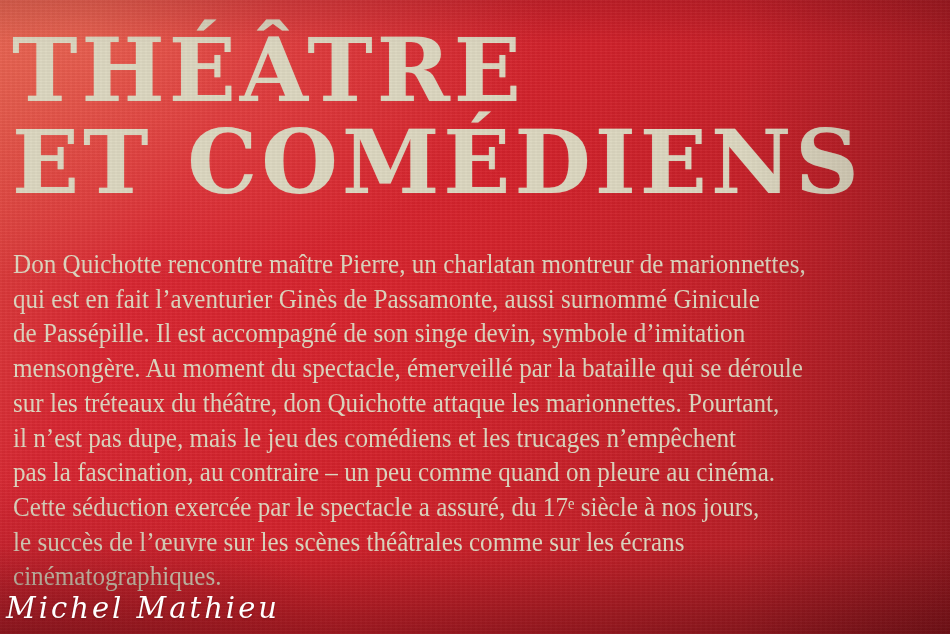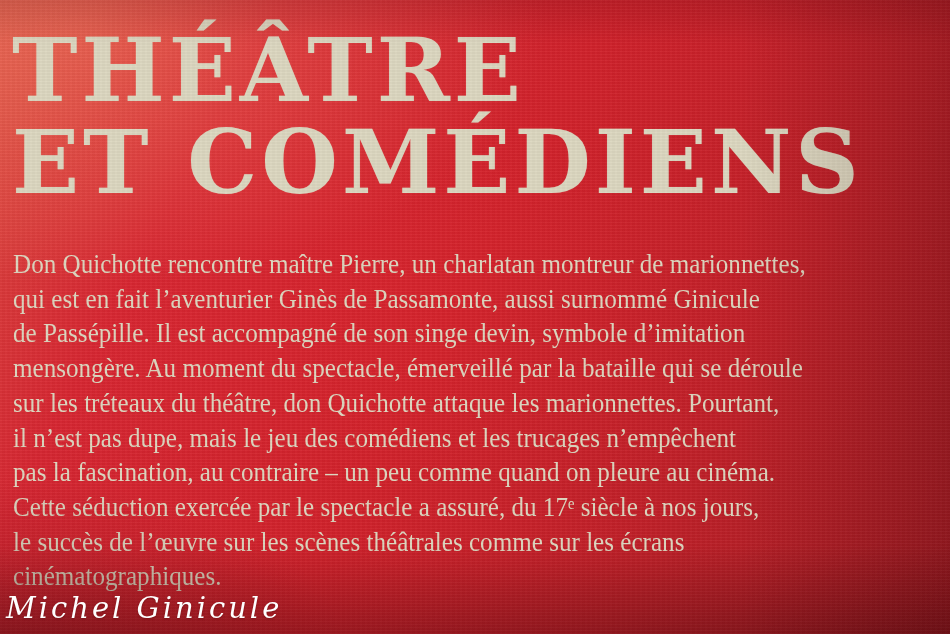--- a/index.html
+++ b/index.html
@@ -104,15 +104,15 @@
     <div class="b-line">de Passépille. Il est accompagné de son singe devin, symbole d’imitation</div>
     <div class="b-line">mensongère. Au moment du spectacle, émerveillé par la bataille qui se déroule</div>
     <div class="b-line">sur les tréteaux du théâtre, don Quichotte attaque les marionnettes. Pourtant,</div>
     <div class="b-line">il n’est pas dupe, mais le jeu des comédiens et les trucages n’empêchent</div>
     <div class="b-line">pas la fascination, au contraire – un peu comme quand on pleure au cinéma.</div>
     <div class="b-line">Cette séduction exercée par le spectacle a assuré, du 17ᵉ siècle à nos jours,</div>
     <div class="b-line">le succès de l’œuvre sur les scènes théâtrales comme sur les écrans</div>
     <div class="b-line">cinématographiques.</div>
   </div>
 
-  <div class="watermark">Michel Ginicule</div>
+  <div class="watermark">Michel Mathieu</div>
 
 </div>
 
 </body></html>

